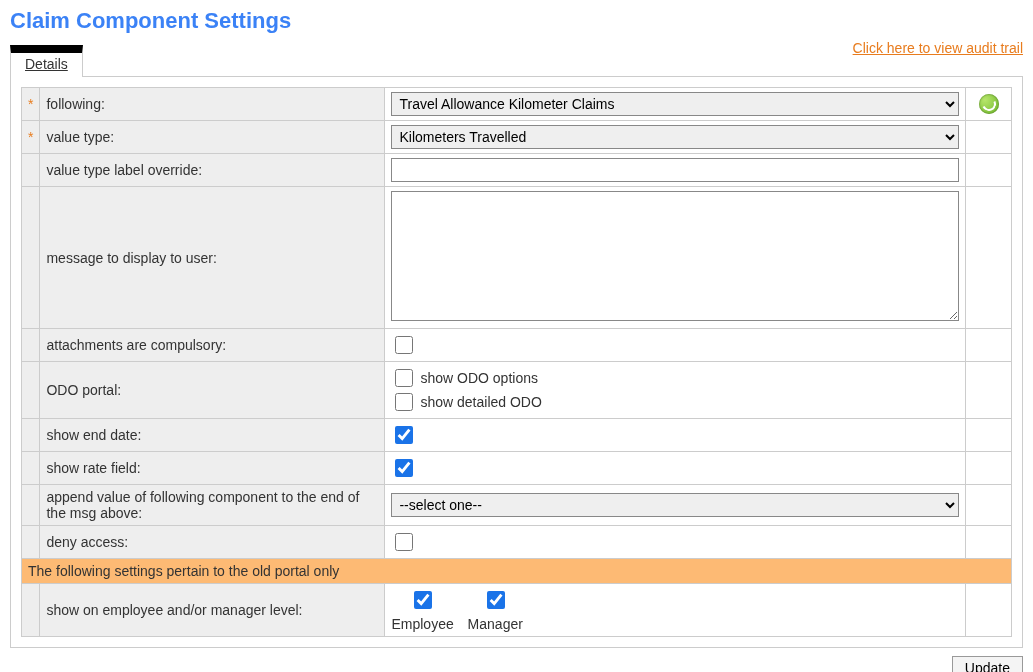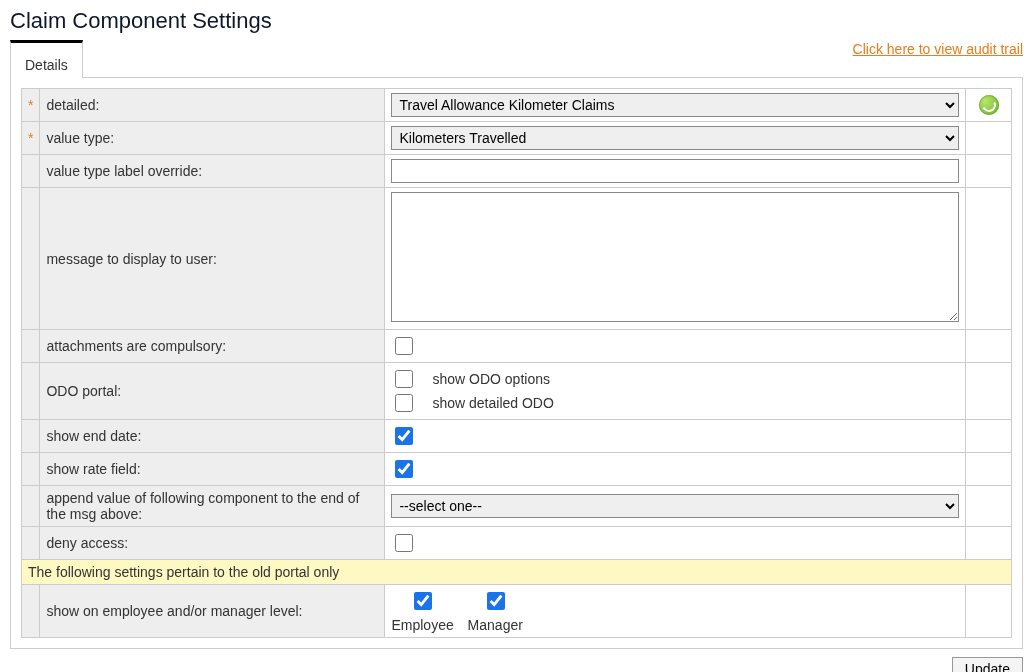--- a/index.html
+++ b/index.html
@@ -6,22 +6,22 @@
   body {
     margin: 0;
     padding: 8px 10px;
     font-family: Verdana, Arial, sans-serif;
     font-size: 14px;
     color: #333;
     background: #fff;
   }
   h1.page-title {
     font-size: 22px;
-    font-weight: normal;
-    color: #0f172a;
+    font-weight: bold;
+    color: #3b82f6;
     margin: 0 0 6px 0;
   }
   .header-row {
     display: flex;
     align-items: flex-end;
     justify-content: space-between;
     margin-bottom: -1px;
   }
   .tabs {
     display: flex;
@@ -30,23 +30,24 @@
     border: 1px solid #ccc;
     border-bottom: none;
     padding: 5px 14px 5px 14px;
     background: #fff;
     font-size: 14px;
     color: #333;
     position: relative;
     cursor: pointer;
   }
   .tab.active {
-    border-top: 3px solid #000000;
-    padding-top: 14px;
+    border-top: 8px solid #000000;
+    padding-top: 3px;
     z-index: 2;
+    text-decoration: underline;
   }
   .audit-link {
     color: #e87c1e;
     text-decoration: underline;
     font-size: 14px;
     margin-bottom: 21px;
     cursor: pointer;
   }
   .panel {
     border: 1px solid #ccc;
@@ -112,26 +113,26 @@
     display: inline-flex;
     align-items: center;
     gap: 4px;
     margin-right: 10px;
     font-size: 14px;
     flex-direction: column;
   }
   .chk-stack label {
     display: flex;
     align-items: center;
-    gap: 16px;
+    gap: 4px;
     font-size: 14px;
     line-height: 24px;
   }
   .section-note td {
-    background: #fef9c3;
+    background: #fdba74;
     border-left: 1px solid #ccc;
     border-right: 1px solid #ccc;
     padding: 3px 6px;
   }
   .refresh-icon {
     display: inline-block;
     width: 20px;
     height: 20px;
     border-radius: 50%;
     background: radial-gradient(circle at 30% 30%, #b7e66b, #6db52a);
@@ -173,21 +174,21 @@
     <div class="tab active">Details</div>
   </div>
   <a class="audit-link">Click here to view audit trail</a>
 </div>
 
 <div class="panel">
   <table class="form-table">
     <tbody>
         <tr>
       <td class="req">*</td>
-      <td class="label">detailed:</td>
+      <td class="label">following:</td>
       <td class="field">
         <select class="full">
           <option>Travel Allowance Kilometer Claims</option>
         </select>
       </td>
       <td class="extra">
         <span class="refresh-icon"></span>
       </td>
     </tr>
     <tr>

